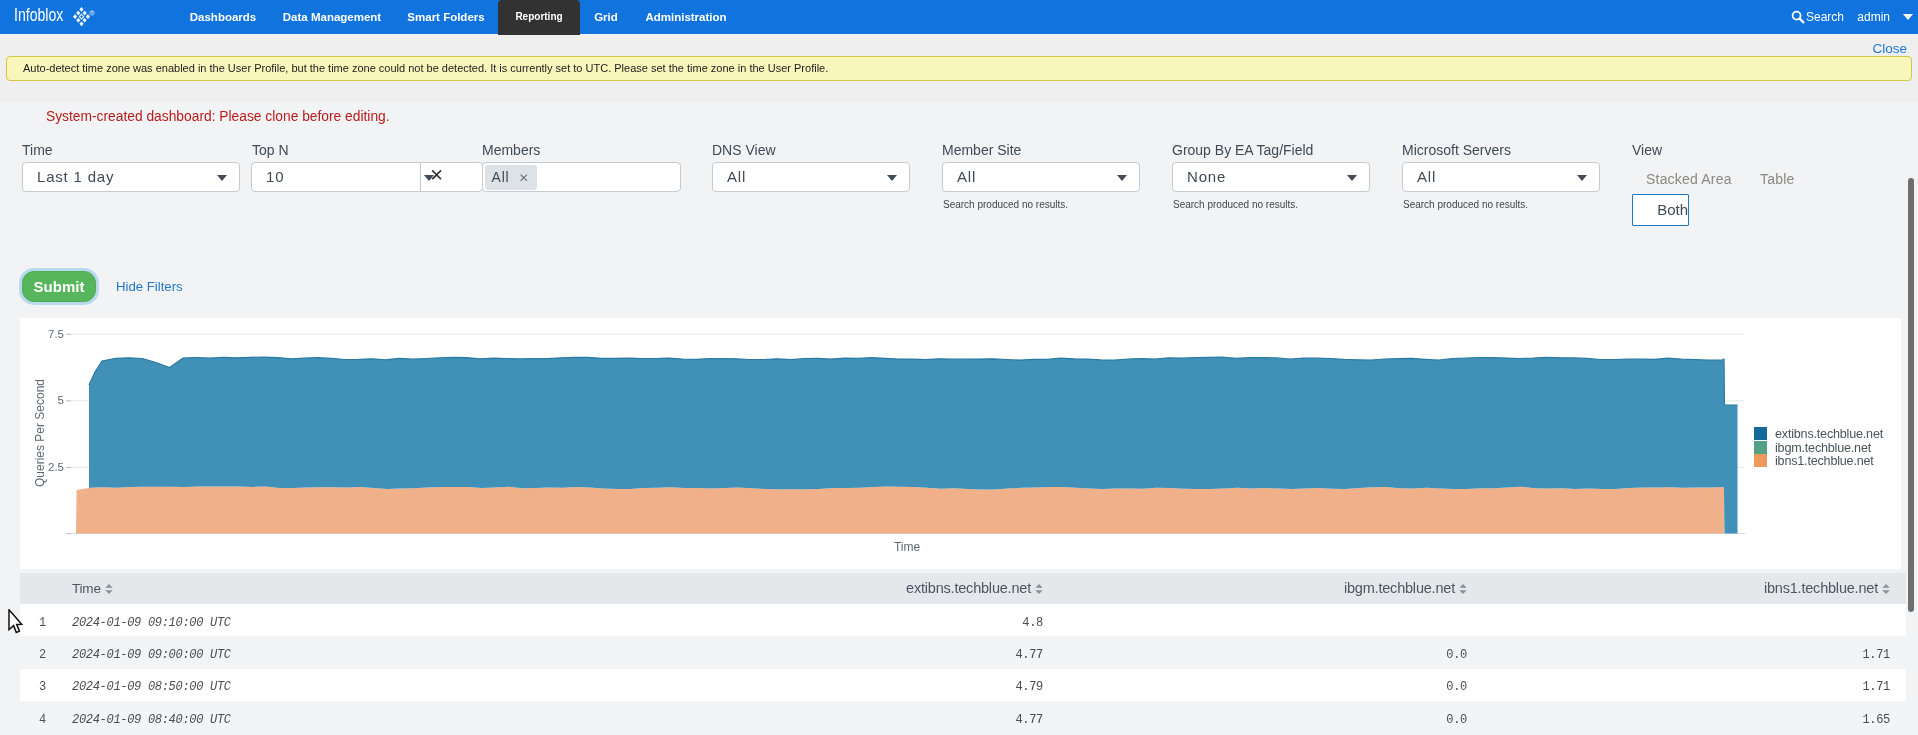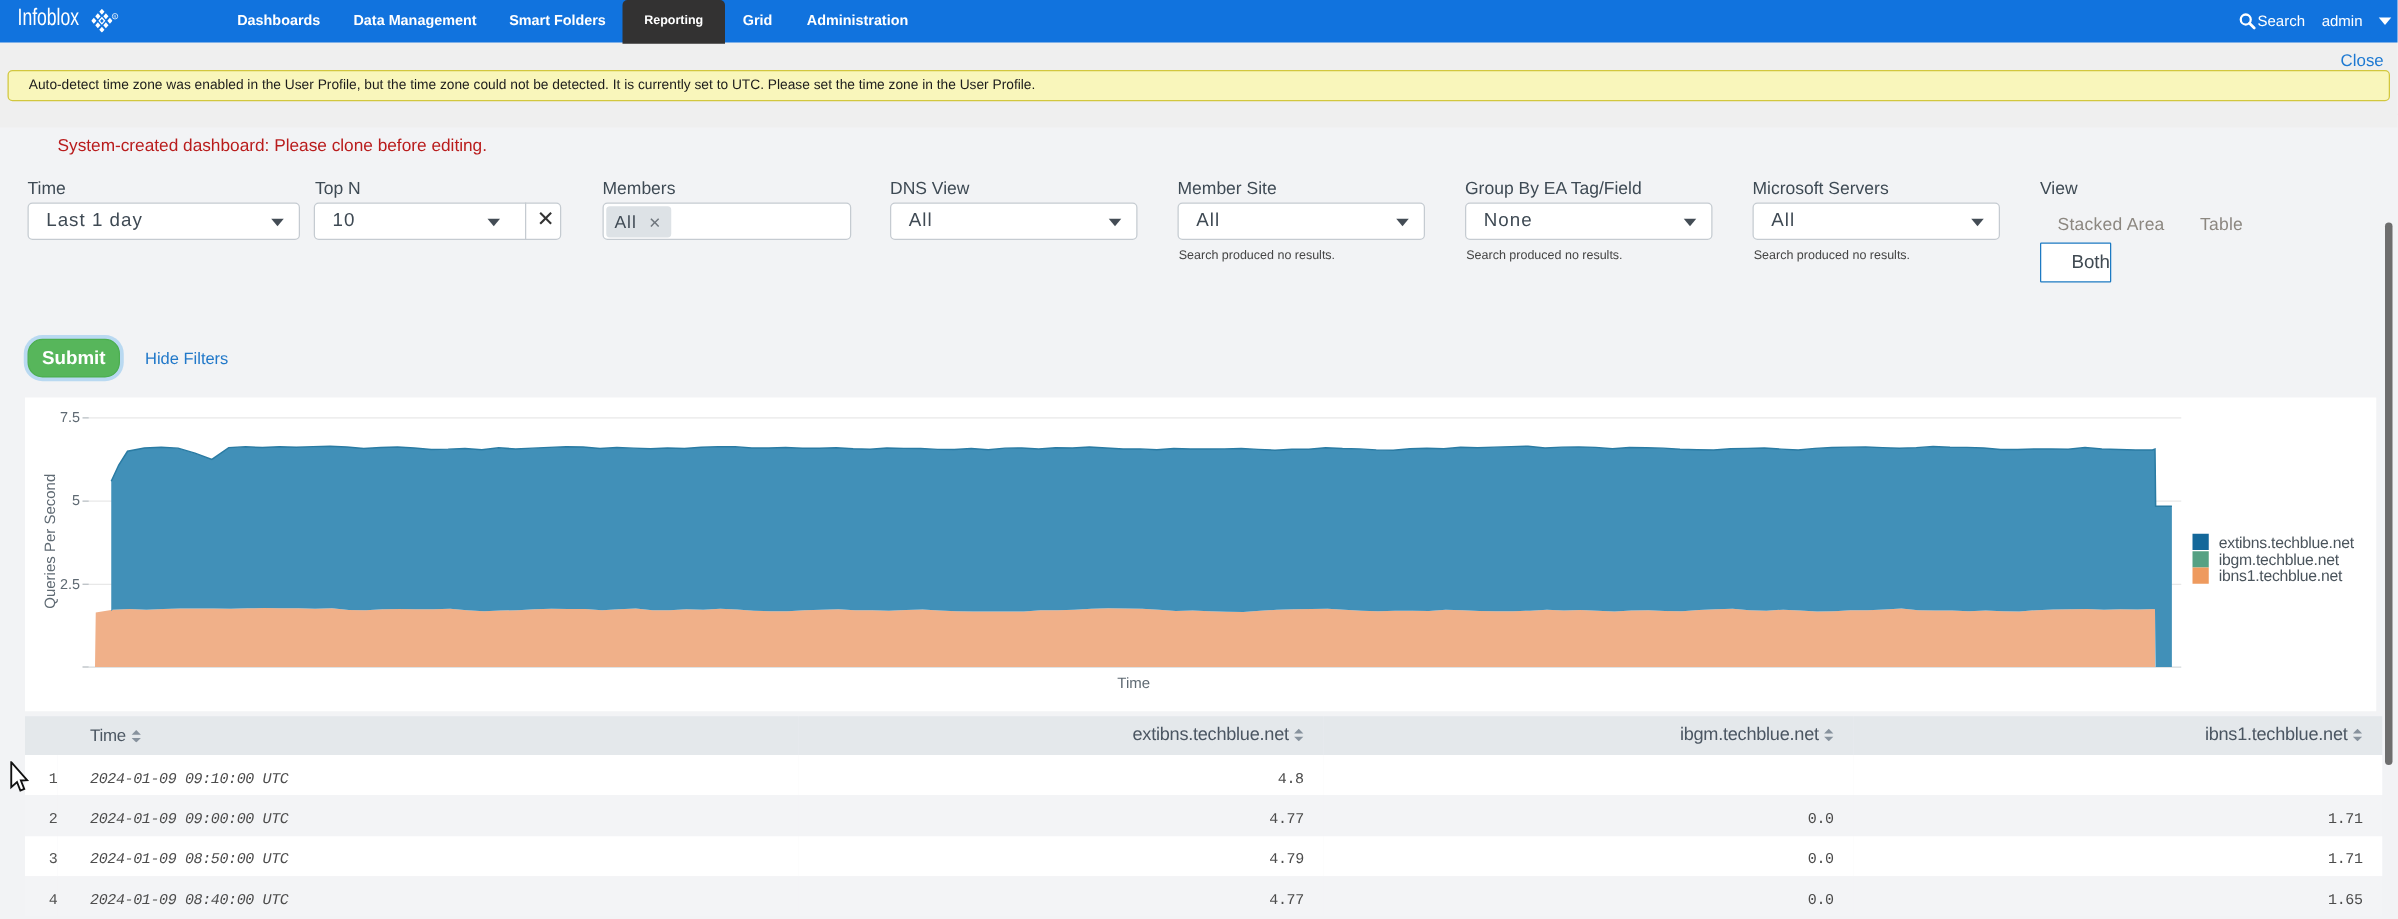--- a/index.html
+++ b/index.html
@@ -110,21 +110,21 @@
 <div class="flabel" style="left:22px;">Time</div>
 <div class="flabel" style="left:252px;">Top N</div>
 <div class="flabel" style="left:482px;">Members</div>
 <div class="flabel" style="left:712px;">DNS View</div>
 <div class="flabel" style="left:942px;">Member Site</div>
 <div class="flabel" style="left:1172px;">Group By EA Tag/Field</div>
 <div class="flabel" style="left:1402px;">Microsoft Servers</div>
 <div class="flabel" style="left:1632px;">View</div>
 
 <div class="fbox" style="left:22px;width:218px;">Last 1 day<div class="caret"></div></div>
-<div class="fbox" style="left:251px;width:198px;">10<div class="caret" style="right:48px;"></div><div id="topn-x">✕</div></div>
+<div class="fbox" style="left:251px;width:232px;">10<div class="caret" style="right:48px;"></div><div id="topn-x">✕</div></div>
 <div class="fbox" style="left:482px;width:199px;padding-left:5px;">
     <div id="chip">All&nbsp;&nbsp;<span style="color:#6f767d;font-size:12px;">✕</span></div>
   </div>
 <div class="fbox" style="left:712px;width:198px;">All<div class="caret"></div></div>
 <div class="fbox" style="left:942px;width:198px;">All<div class="caret"></div></div>
 <div class="fbox" style="left:1172px;width:198px;">None<div class="caret"></div></div>
 <div class="fbox" style="left:1402px;width:198px;">All<div class="caret"></div></div>
 <div class="noresult" style="left:943px;">Search produced no results.</div>
 <div class="noresult" style="left:1173px;">Search produced no results.</div>
 <div class="noresult" style="left:1403px;">Search produced no results.</div>

